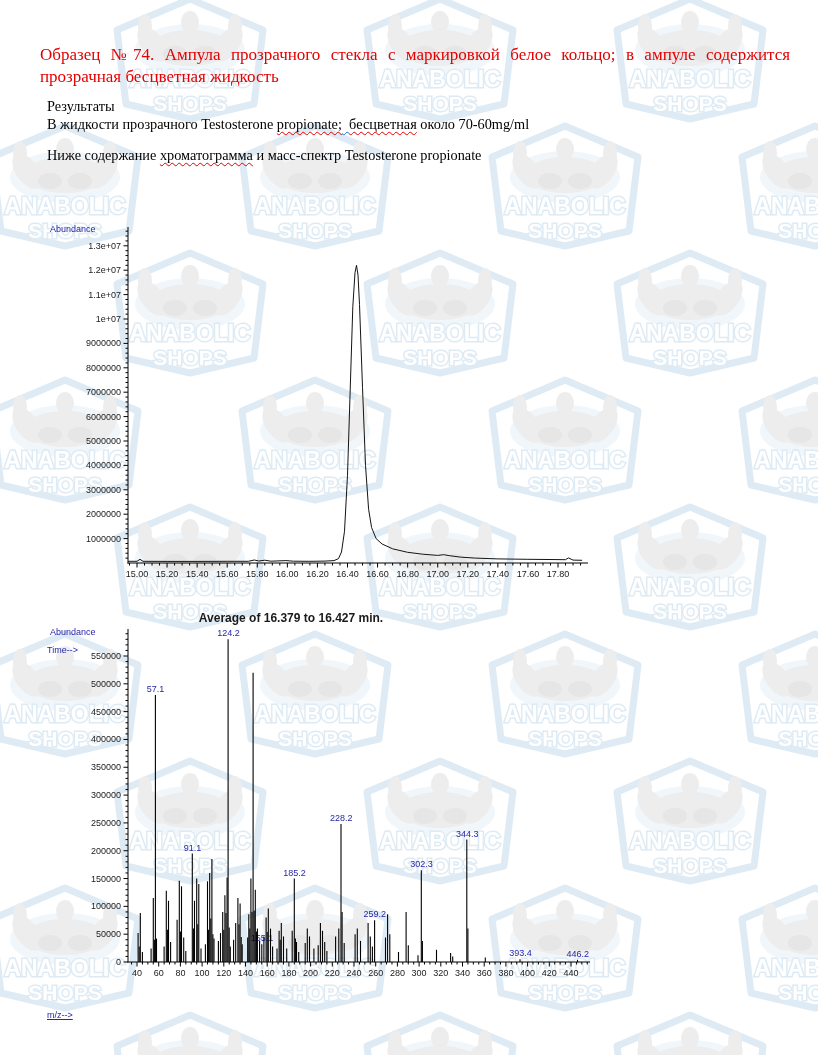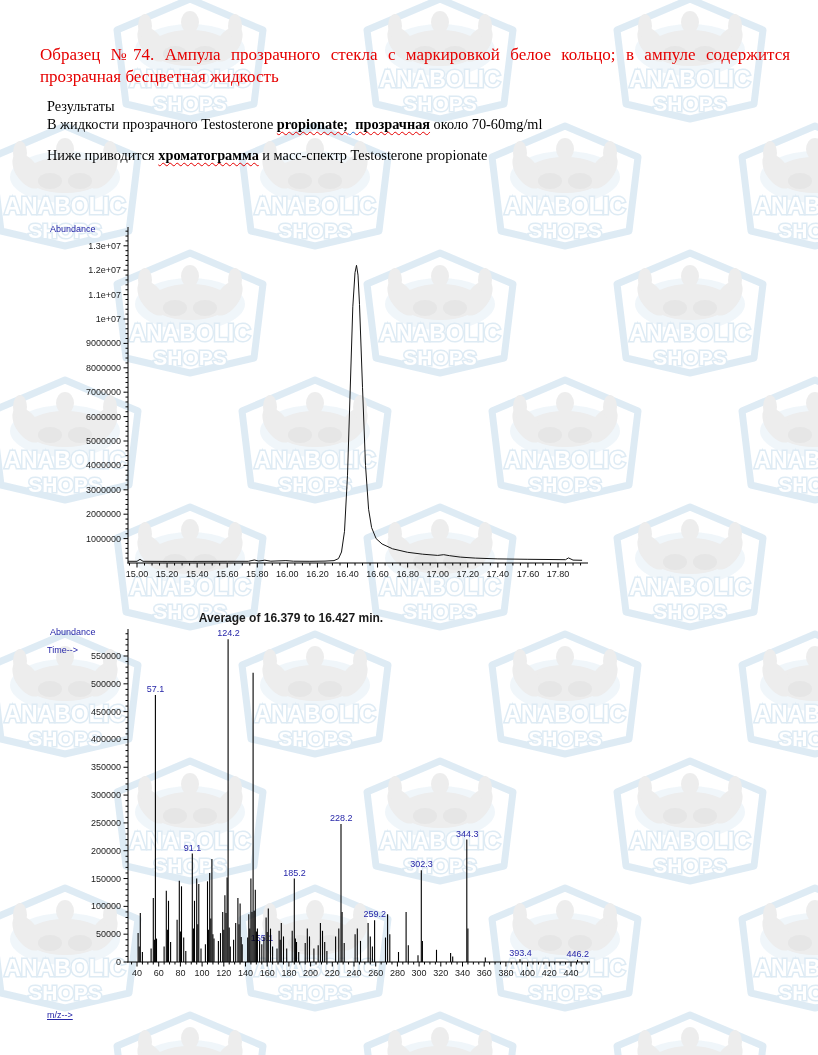--- a/index.html
+++ b/index.html
@@ -7,21 +7,21 @@
         border-right:1px solid #e3e3e3;font-family:"Liberation Serif",serif;}
   .wm-layer{position:absolute;inset:0;z-index:0;}
   .wm-badge{position:absolute;opacity:.85;}
   #charts{position:absolute;left:0;top:0;z-index:1;pointer-events:none;}
   .content-layer{position:absolute;inset:0;z-index:2;}
   .red-par{position:absolute;left:40px;top:44px;width:750px;margin:0;
            font-size:17px;line-height:22px;color:#e60000;text-align:justify;}
   .body-text{position:absolute;left:47px;top:98px;width:720px;
              font-size:14.3px;line-height:17.5px;color:#000;}
   .body-text .spacer{height:14px;}
-  .wavy-red{text-decoration:underline wavy #e60000 1px;text-underline-offset:2px;text-decoration-skip-ink:none;font-weight:bold;}
+  .wavy-red{text-decoration:underline wavy #e60000 1px;text-underline-offset:2px;text-decoration-skip-ink:none;}
   .wavy-blue{text-decoration:underline wavy #2a6fd4 1px;text-underline-offset:2px;text-decoration-skip-ink:none;}
   .chart-corner{position:absolute;font-family:"Liberation Sans",sans-serif;font-size:9px;color:#2626a8;margin-top:33px;}
   .ms-title{position:absolute;left:166px;top:611px;width:250px;text-align:center;
             font-family:"Liberation Sans",sans-serif;font-size:12px;color:#1a1a1a;font-weight:bold;}
 </style>
 </head>
 <body>
 
 <div class="page">
   <div class="wm-layer" id="watermarks">
@@ -950,23 +950,23 @@
           <text x="577.7" y="956.8" text-anchor="middle" fill="#2626a8" font-family="&quot;Liberation Sans&quot;,sans-serif" font-size="9px">446.2</text>
         </g>
       </g>
     </svg>
 
   <div class="content-layer">
     <p class="red-par">Образец №74. Ампула прозрачного стекла с маркировкой белое кольцо; в ампуле содержится прозрачная бесцветная жидкость</p>
 
     <div class="body-text">
       <div>Результаты</div>
-      <div id="results-line"><span>В жидкости прозрачного Testosterone </span><span class="wavy-red">propionate;</span><span class="wavy-blue">&nbsp;&nbsp;</span><span class="wavy-red">прозрачная</span><span> около 70-60mg/ml</span></div>
+      <div id="results-line"><span>В жидкости прозрачного Testosterone </span><span class="wavy-red">propionate;</span><span class="wavy-blue">&nbsp;&nbsp;</span><span class="wavy-red">бесцветная</span><span> около 70-60mg/ml</span></div>
       <div class="spacer"></div>
-      <div id="below-line"><span>Ниже приводится </span><span class="wavy-red">хроматограмма</span><span> и масс-спектр Testosterone propionate</span></div>
+      <div id="below-line"><span>Ниже содержание </span><span class="wavy-red">хроматограмма</span><span> и масс-спектр Testosterone propionate</span></div>
     </div>
 
     <div class="chart-corner" style="left:50px;top:191px;">Abundance</div>
     <div class="chart-corner" style="left:47px;top:612px;">Time--&gt;</div>
     <div class="chart-corner" style="left:50px;top:594px;">Abundance</div>
     <div class="ms-title">Average of 16.379 to 16.427 min.</div>
     <div class="chart-corner" style="left:47px;top:977px;text-decoration:underline;">m/z--&gt;</div>
   </div>
 </div>
 

